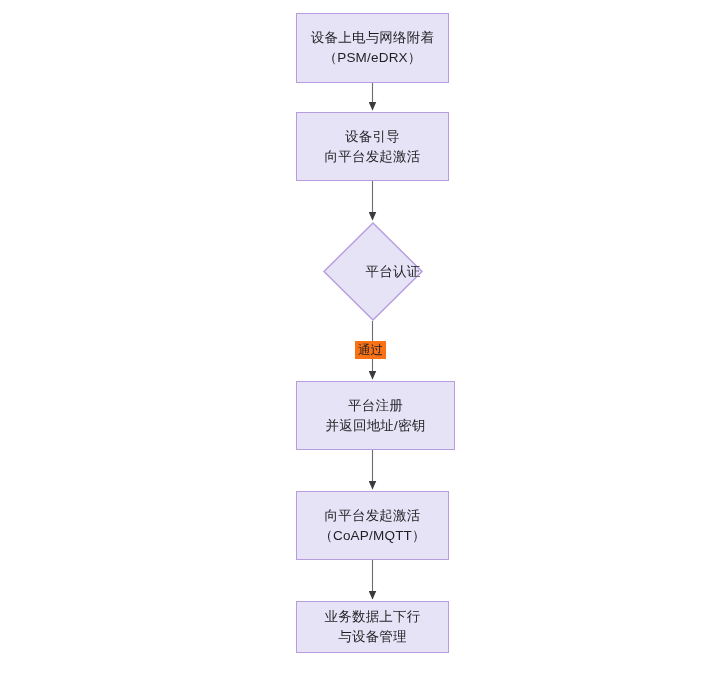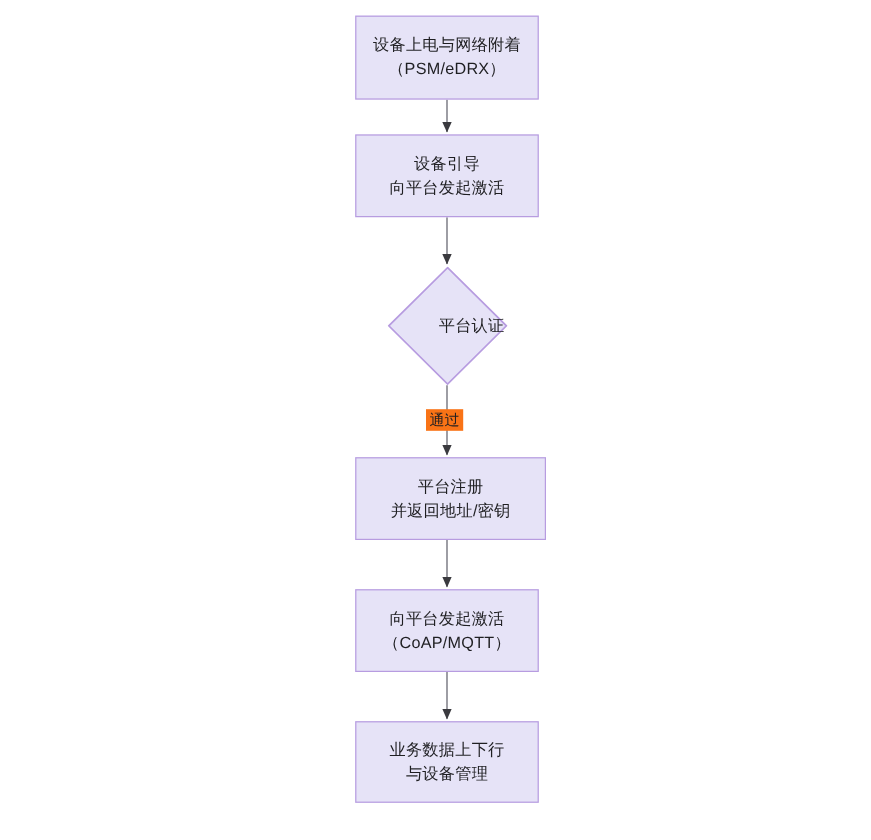--- a/index.html
+++ b/index.html
@@ -127,18 +127,18 @@
   <div class="node" style="left:296px; top:381px; width:159px; height:69px;">
     <span class="node-text">平台注册
 并返回地址/密钥</span>
   </div>
 
   <div class="node" style="left:296px; top:491px; width:153px; height:69px;">
     <span class="node-text">向平台发起激活
 （CoAP/MQTT）</span>
   </div>
 
-  <div class="node" style="left:296px; top:601px; width:153px; height:68px;">
+  <div class="node" style="left:296px; top:601px; width:153px; height:52px;">
     <span class="node-text">业务数据上下行
 与设备管理</span>
   </div>
 
 </div>
 
 </body></html>

